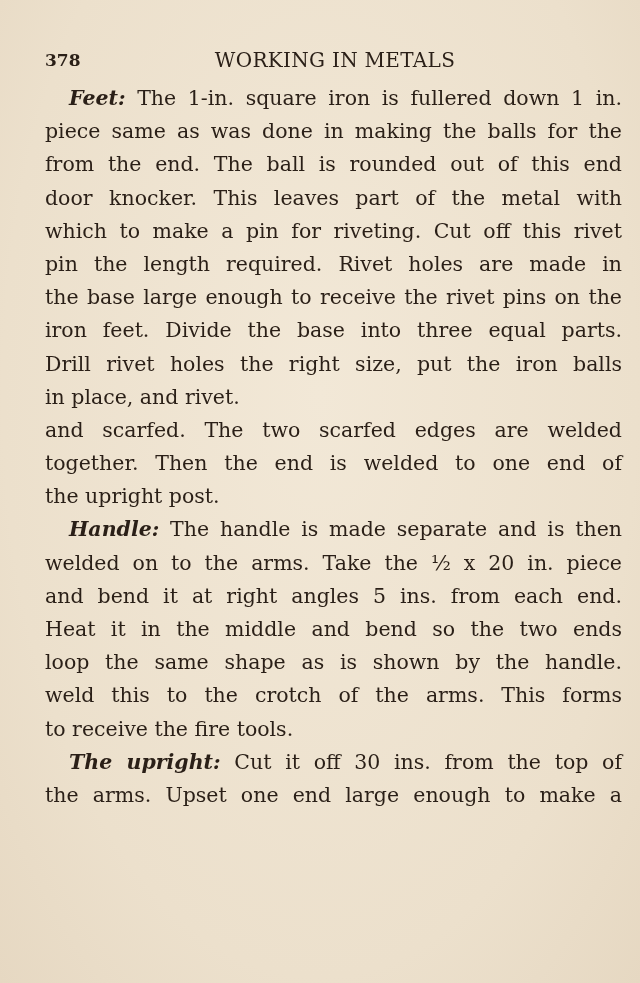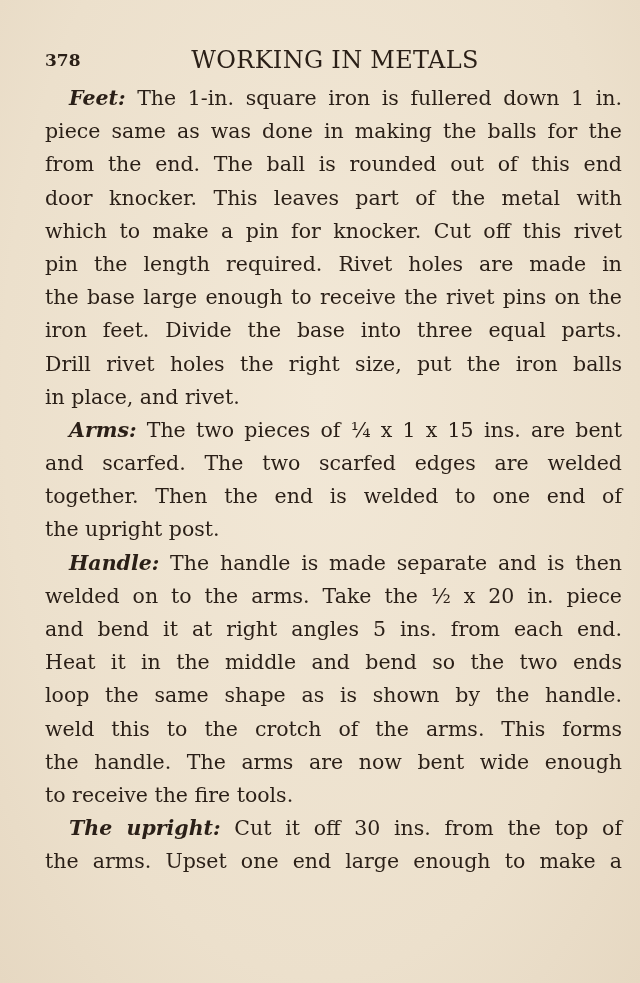--- a/index.html
+++ b/index.html
@@ -10,21 +10,21 @@
       font-family: "DejaVu Serif", "Liberation Serif", serif;
       color: #2a1f17;
       position: relative;
     }
     .page { position: absolute; left: 0; top: 0; width: 640px; height: 983px; margin-left: 12px; }
     .header {
       position: absolute; top: 46px; left: 33px; width: 580px; height: 28px;
       font-size: 18px; line-height: 28px;
     }
     .page-number { position: absolute; left: 0; top: 0; font-weight: bold; font-size: 17px; }
-    .running-title { position: absolute; left: 0; width: 580px; text-align: center; letter-spacing: 0.3px; font-size: 24px; }
+    .running-title { position: absolute; left: 0; width: 580px; text-align: center; letter-spacing: 0.3px; font-size: 20px; }
     .body-text {
       position: absolute; top: 82px; left: 33px; width: 577px;
       font-size: 20.5px; line-height: 33.2px;
       text-align: justify;
     }
     .line { display: block; white-space: nowrap; text-align-last: justify; text-align: justify; height: 33.2px; }
     .line.last { text-align-last: left; }
     .indent { padding-left: 24px; }
     .lbl { font-style: italic; font-weight: bold; }
   </style>
@@ -37,43 +37,41 @@
     <span class="running-title">WORKING IN METALS</span>
   </div>
 
   <div class="body-text">
 
     <div>
       <span class="line indent"><span class="lbl">Feet:</span><span> The 1-in. square iron is fullered down 1 in.</span></span>
       <span class="line">piece same as was done in making the balls for the</span>
       <span class="line">from the end.  The ball is rounded out of this end</span>
       <span class="line">door knocker.  This leaves part of the metal with</span>
-      <span class="line">which to make a pin for knocker.  Cut off this rivet</span>
+      <span class="line">which to make a pin for riveting.  Cut off this rivet</span>
       <span class="line">pin the length required.  Rivet holes are made in</span>
       <span class="line">the base large enough to receive the rivet pins on the</span>
       <span class="line">iron feet.  Divide the base into three equal parts.</span>
       <span class="line">Drill rivet holes the right size, put the iron balls</span>
       <span class="line last">in place, and rivet.</span>
     </div>
 
     <div>
-      <span class="line indent"><span class="lbl">Arms:</span><span> The two pieces of ¼ x 1 x 15 ins. are bent</span></span>
       <span class="line">and scarfed.  The two scarfed edges are welded</span>
       <span class="line">together.  Then the end is welded to one end of</span>
       <span class="line last">the upright post.</span>
     </div>
 
     <div>
       <span class="line indent"><span class="lbl">Handle:</span><span> The handle is made separate and is then</span></span>
       <span class="line">welded on to the arms.  Take the ½ x 20 in. piece</span>
       <span class="line">and bend it at right angles 5 ins. from each end.</span>
       <span class="line">Heat it in the middle and bend so the two ends</span>
       <span class="line">loop the same shape as is shown by the handle.</span>
       <span class="line">weld this to the crotch of the arms.  This forms</span>
-      <span class="line">the handle.  The arms are now bent wide enough</span>
       <span class="line last">to receive the fire tools.</span>
     </div>
 
     <div>
       <span class="line indent"><span class="lbl">The upright:</span><span>  Cut it off 30 ins. from the top of</span></span>
       <span class="line">the arms.  Upset one end large enough to make a</span>
     </div>
   </div>
 </div>
 

